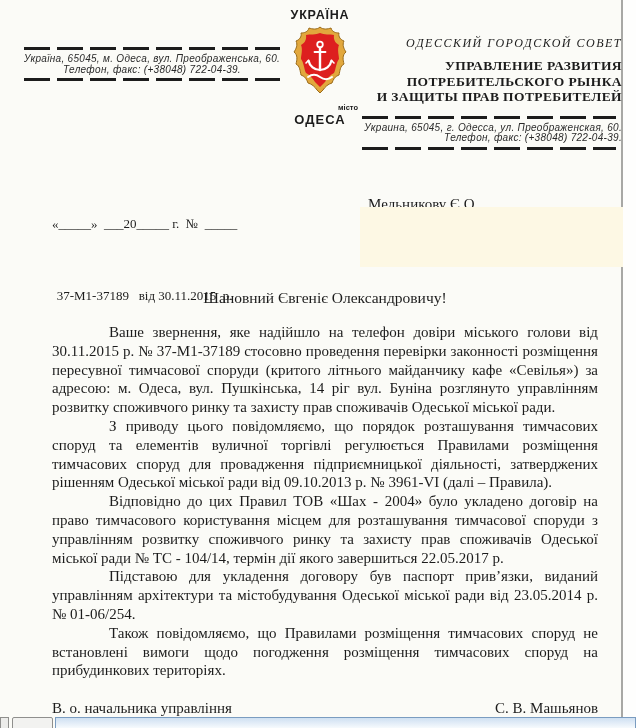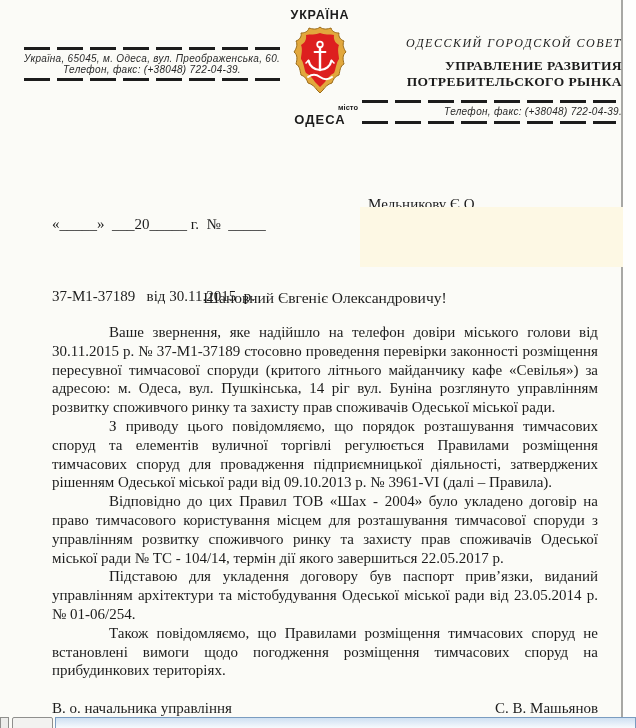--- a/index.html
+++ b/index.html
@@ -27,21 +27,21 @@
   .dashline.bottom{margin-top:3px;}
   .lh-addr{font-family:"Liberation Sans", sans-serif; font-style:italic; font-size:10px; line-height:10.5px; letter-spacing:.3px; margin-top:4px; margin-bottom:1px; color:#2a2a2a;}
 
   .lh-center{position:absolute; left:282px; top:8px; width:76px; text-align:center; font-family:"Liberation Sans", sans-serif;}
   .lh-country{font-weight:bold; font-size:12.5px; letter-spacing:.8px;}
   .lh-crest{display:block; margin:3px auto 0;}
   .lh-misto{font-weight:bold; font-size:7.5px; line-height:8px; margin-top:9px;text-align:right;}
   .lh-city{font-weight:bold; font-size:13px; letter-spacing:1px; line-height:15px;}
 
   
-  .ref{position:absolute; left:52px; top:164px; font-size:15px; line-height:24px; white-space:pre;}
+  .ref{position:absolute; left:52px; top:164px; font-size:13px; line-height:24px; white-space:pre;text-align:center;}
   
   .recipient{position:absolute; left:368px; top:196px; font-size:15px;}
   .redaction{position:absolute; left:360px; top:207px; width:263px; height:60px; background:var(--redaction); z-index:3;}
 
   
   .letter{position:absolute; left:52px; top:289px; width:546px;}
   .salutation{text-align:center; font-size:15.5px; margin-bottom:16px;}
   .letter p{font-size:15px; line-height:18.8px; text-align:justify; text-indent:57px;}
   .sig-row{position:absolute; left:52px; top:700px; width:546px; display:flex; justify-content:space-between; font-size:15px;}
 
@@ -85,23 +85,25 @@
   </svg>
   <div class="lh-misto">місто</div>
   <div class="lh-city">ОДЕСА</div>
 </div>
 
 <div class="lh-block lh-right">
   <div class="lh-council">ОДЕССКИЙ  ГОРОДСКОЙ  СОВЕТ</div>
   <div class="lh-dept">
     <div>УПРАВЛЕНИЕ РАЗВИТИЯ</div>
     <div>ПОТРЕБИТЕЛЬСКОГО РЫНКА</div>
+    <div>И ЗАЩИТЫ ПРАВ ПОТРЕБИТЕЛЕЙ</div>
   </div>
   <div class="dashline top"></div>
   <div class="lh-addr">
+    <div>Украина,  65045,  г. Одесса,  ул. Преображенская,  60.</div>
     <div>Телефон,  факс:  (+38048)  722-04-39.</div>
   </div>
   <div class="dashline bottom"></div>
 </div>
 
 <div class="ref">
   <div>«_____»  ___20_____ г.  №  _____</div>
   <div>37-М1-37189   від 30.11.2015  р.</div>
 </div>
 

